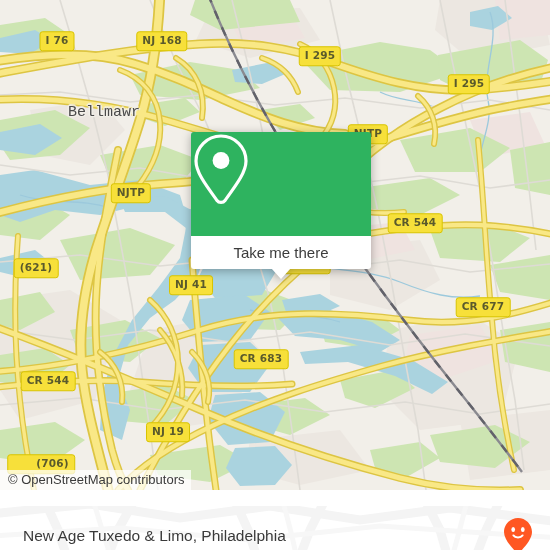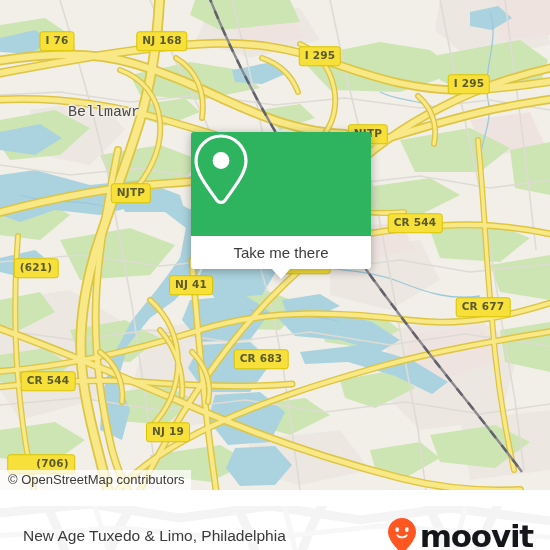--- a/index.html
+++ b/index.html
@@ -457,17 +457,16 @@
 
     <div id="brand">
       <svg width="30" height="38" viewBox="0 0 30 38">
         <path d="M15,1 C7.3,1 1,7.3 1,15 C1,22 7.8,29.3 13.4,35.6
                  C14.2,36.5 15.8,36.5 16.6,35.6 C22.2,29.3 29,22 29,15
                  C29,7.3 22.7,1 15,1 Z" fill="#ff5722"></path>
         <ellipse cx="10.2" cy="12.4" rx="1.85" ry="2.5" fill="#ffffff"></ellipse>
         <ellipse cx="19.8" cy="12.4" rx="1.85" ry="2.5" fill="#ffffff"></ellipse>
         <path d="M10.4,18.4 C12.2,21.1 17.8,21.1 19.6,18.4" fill="none" stroke="#ffffff" stroke-width="1.9" stroke-linecap="round"></path>
       </svg>
-      <span id="brand-word">moovit</span>
     </div>
   </div>
 
 </div>
 
 </body></html>

